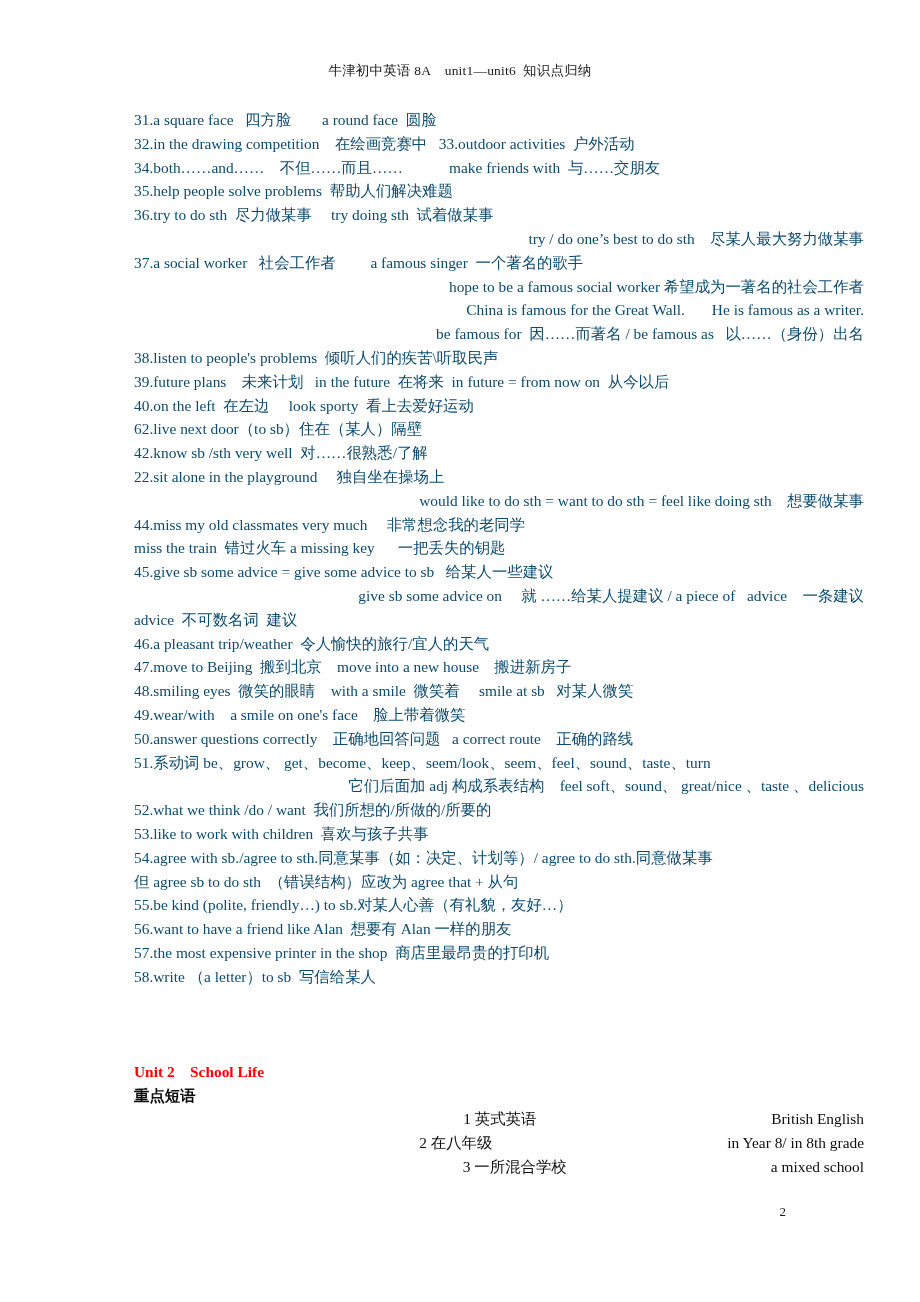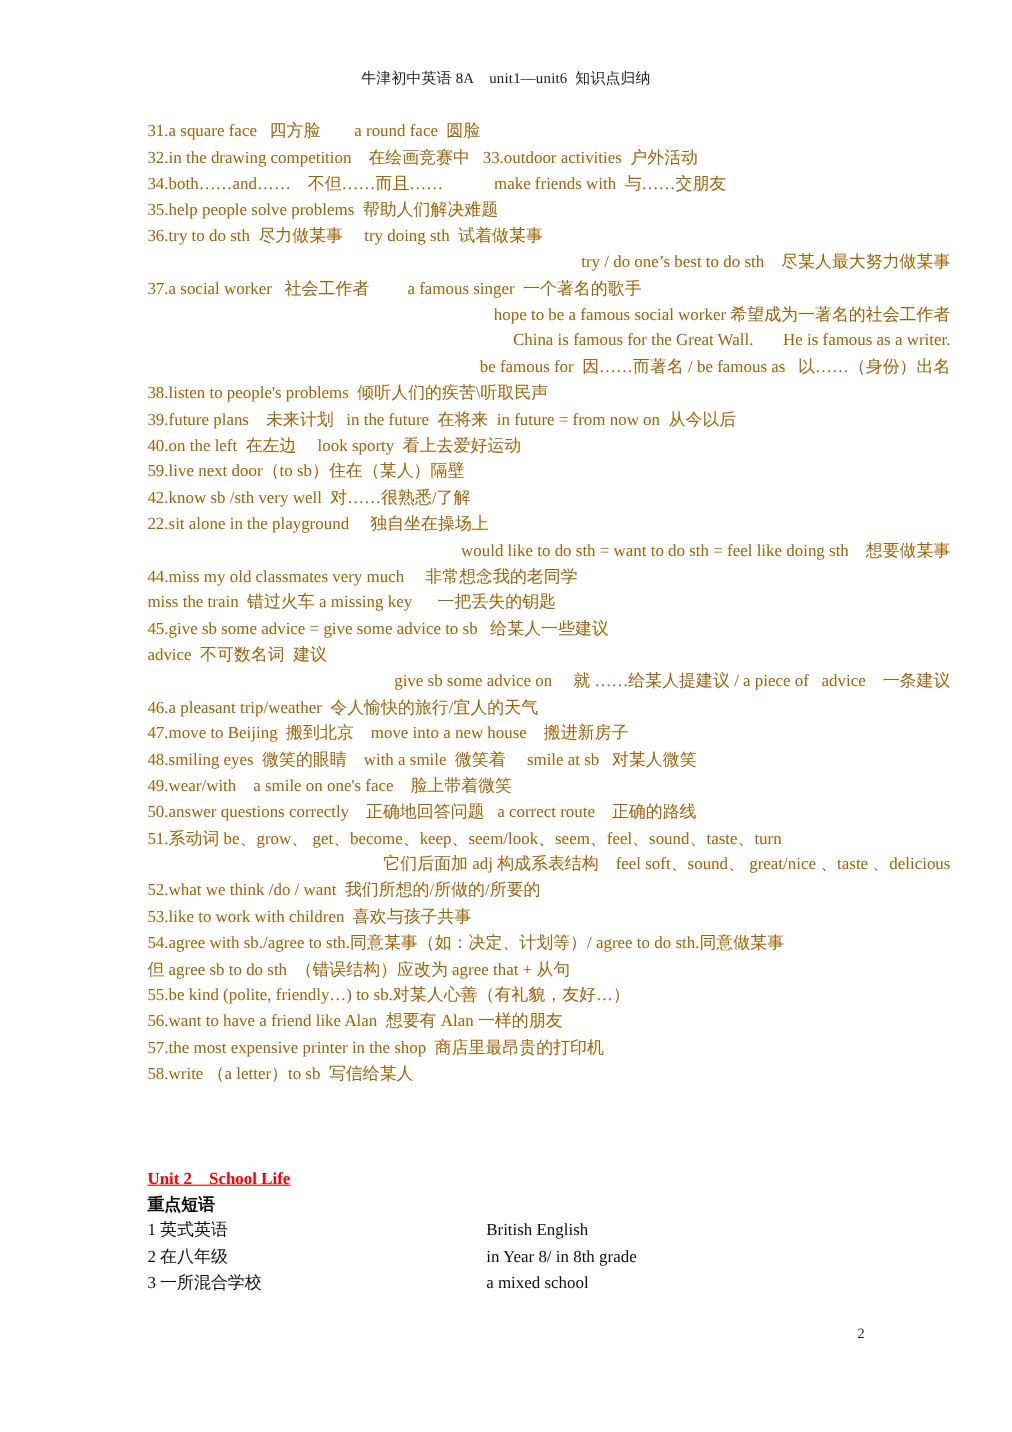--- a/index.html
+++ b/index.html
@@ -40,42 +40,42 @@
     position: absolute;
     top: 108px;
     left: 134px;
     width: 730px;
   }
 
   .line {
     font-size: 15.4px;
     line-height: 23.8px;
     white-space: pre-wrap;
-    color: #a16207;
+    color: #0c4a6e;
     min-height: 23.8px;
     font-family: Liberation Serif, serif;
   }
   .line.indent-1 { padding-left: 28px; text-align: right; }
   .line.blank { height: 23.8px; }
 
   
   .unit-heading {
     font-size: 15.4px;
     line-height: 23.8px;
     font-weight: bold;
     white-space: pre;
-    text-decoration: underline;
   }
 
   
   .phrase-row {
     display: flex;
     font-size: 15.4px;
     line-height: 23.8px;
     color: #0d0d0d;
+    justify-content: flex-end;
   }
   .phrase-row .cn {
     width: 308px;
     flex: 0 0 308px;
     white-space: pre;
   }
   .phrase-row .en {
     white-space: pre;
   }
   .sub-heading {
@@ -115,29 +115,29 @@
         <div class="line">35.help people solve problems  帮助人们解决难题</div>
         <div class="line">36.try to do sth  尽力做某事     try doing sth  试着做某事</div>
         <div class="line indent-1">try / do one’s best to do sth    尽某人最大努力做某事</div>
         <div class="line">37.a social worker   社会工作者         a famous singer  一个著名的歌手</div>
         <div class="line indent-1">hope to be a famous social worker 希望成为一著名的社会工作者</div>
         <div class="line indent-1">China is famous for the Great Wall.       He is famous as a writer.</div>
         <div class="line indent-1">be famous for  因……而著名 / be famous as   以……（身份）出名</div>
         <div class="line">38.listen to people's problems  倾听人们的疾苦\听取民声</div>
         <div class="line">39.future plans    未来计划   in the future  在将来  in future = from now on  从今以后</div>
         <div class="line">40.on the left  在左边     look sporty  看上去爱好运动</div>
-        <div class="line">59.live next door（to sb）住在（某人）隔壁</div>
+        <div class="line">62.live next door（to sb）住在（某人）隔壁</div>
         <div class="line">42.know sb /sth very well  对……很熟悉/了解</div>
         <div class="line">22.sit alone in the playground     独自坐在操场上</div>
         <div class="line indent-1">would like to do sth = want to do sth = feel like doing sth    想要做某事</div>
         <div class="line">44.miss my old classmates very much     非常想念我的老同学</div>
         <div class="line">miss the train  错过火车 a missing key      一把丢失的钥匙</div>
         <div class="line">45.give sb some advice = give some advice to sb   给某人一些建议</div>
+        <div class="line indent-1">give sb some advice on     就 ……给某人提建议 / a piece of   advice    一条建议</div>
         <div class="line">advice  不可数名词  建议</div>
-        <div class="line indent-1">give sb some advice on     就 ……给某人提建议 / a piece of   advice    一条建议</div>
         <div class="line">46.a pleasant trip/weather  令人愉快的旅行/宜人的天气</div>
         <div class="line">47.move to Beijing  搬到北京    move into a new house    搬进新房子</div>
         <div class="line">48.smiling eyes  微笑的眼睛    with a smile  微笑着     smile at sb   对某人微笑</div>
         <div class="line">49.wear/with    a smile on one's face    脸上带着微笑</div>
         <div class="line">50.answer questions correctly    正确地回答问题   a correct route    正确的路线</div>
         <div class="line">51.系动词 be、grow、 get、become、keep、seem/look、seem、feel、sound、taste、turn</div>
         <div class="line indent-1">它们后面加 adj 构成系表结构    feel soft、sound、 great/nice 、taste 、delicious</div>
         <div class="line">52.what we think /do / want  我们所想的/所做的/所要的</div>
         <div class="line">53.like to work with children  喜欢与孩子共事</div>
         <div class="line">54.agree with sb./agree to sth.同意某事（如：决定、计划等）/ agree to do sth.同意做某事</div>

